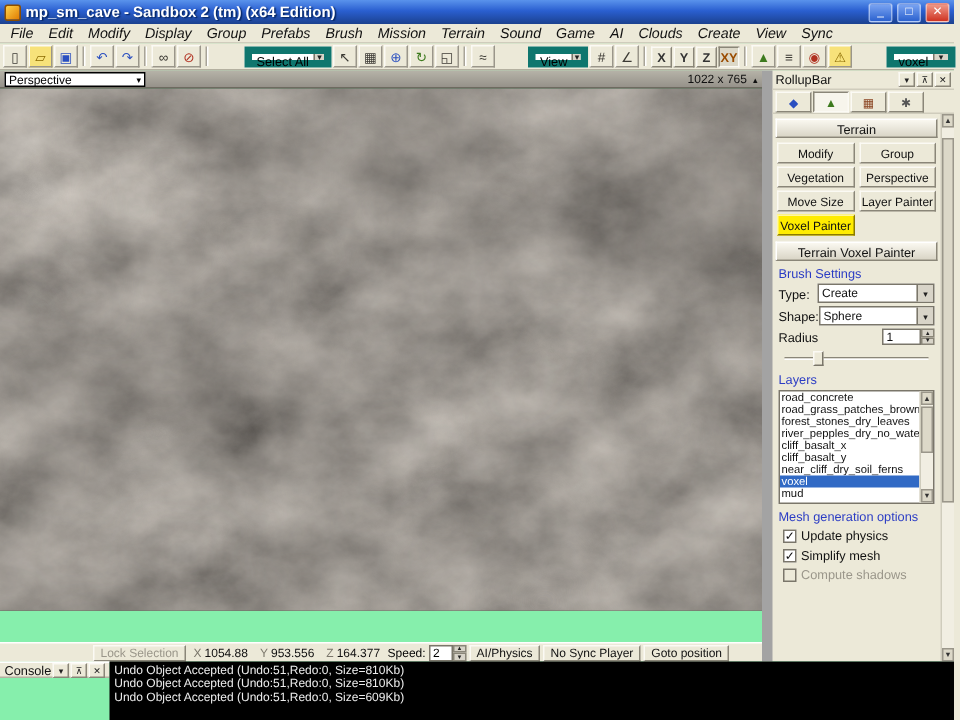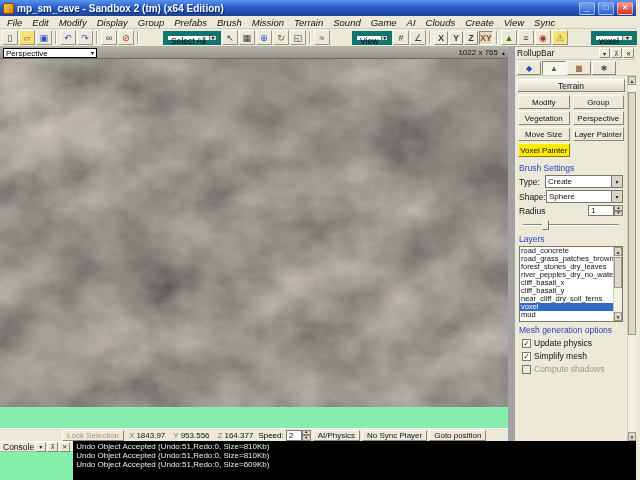--- a/index.html
+++ b/index.html
@@ -229,21 +229,21 @@
           <rect width="510" height="369" filter="url(#rockFine)"></rect>
           <rect width="510" height="369" filter="url(#rockCoarse)" style="mix-blend-mode:multiply" opacity="0.85"></rect>
         </svg>
       </div>
 
       <div class="statusrow">
         <div class="sspacer"></div>
         <div class="sb-btn disabled">Lock Selection</div>
         <div class="coord">
           <span class="lab">X</span>
-          <span class="val">1843.97</span>
+          <span class="val">1054.88</span>
         </div>
         <div class="coord">
           <span class="lab">Y</span>
           <span class="val">953.556</span>
         </div>
         <div class="coord">
           <span class="lab">Z</span>
           <span class="val">164.377</span>
         </div>
         <span>Speed:</span>
@@ -286,20 +286,21 @@
             <div class="pbtn">Modify</div>
             <div class="pbtn">Group</div>
             <div class="pbtn">Vegetation</div>
             <div class="pbtn">Perspective</div>
             <div class="pbtn">Move Size</div>
             <div class="pbtn">Layer Painter</div>
             <div class="pbtn voxel">Voxel Painter</div>
             <div></div>
           </div>
 
+          <div class="rheader">Terrain Voxel Painter</div>
 
           <div class="bluelabel">Brush Settings</div>
 
           <div class="fieldrow">
             <span>Type:</span>
             <div class="fcombo">
               <span>Create</span>
               <span class="combo-arrow">▾</span>
             </div>
           </div>

